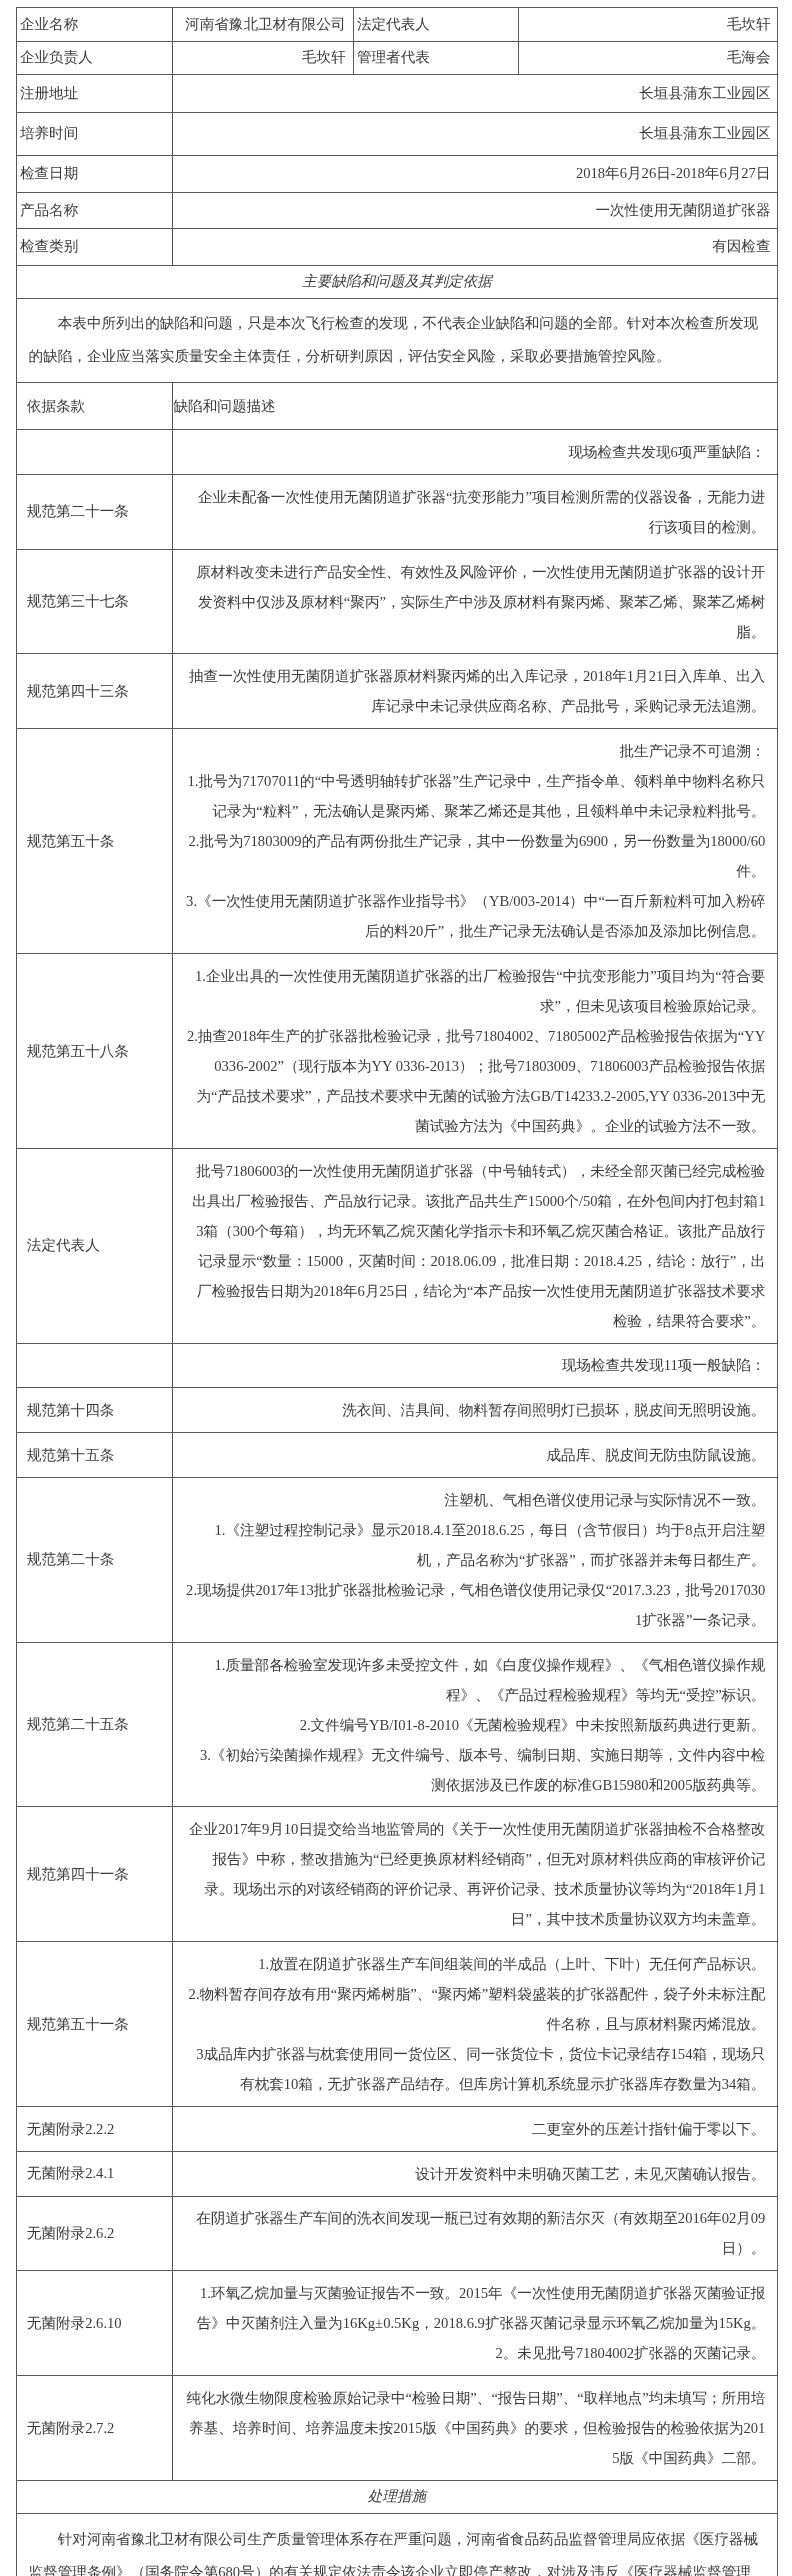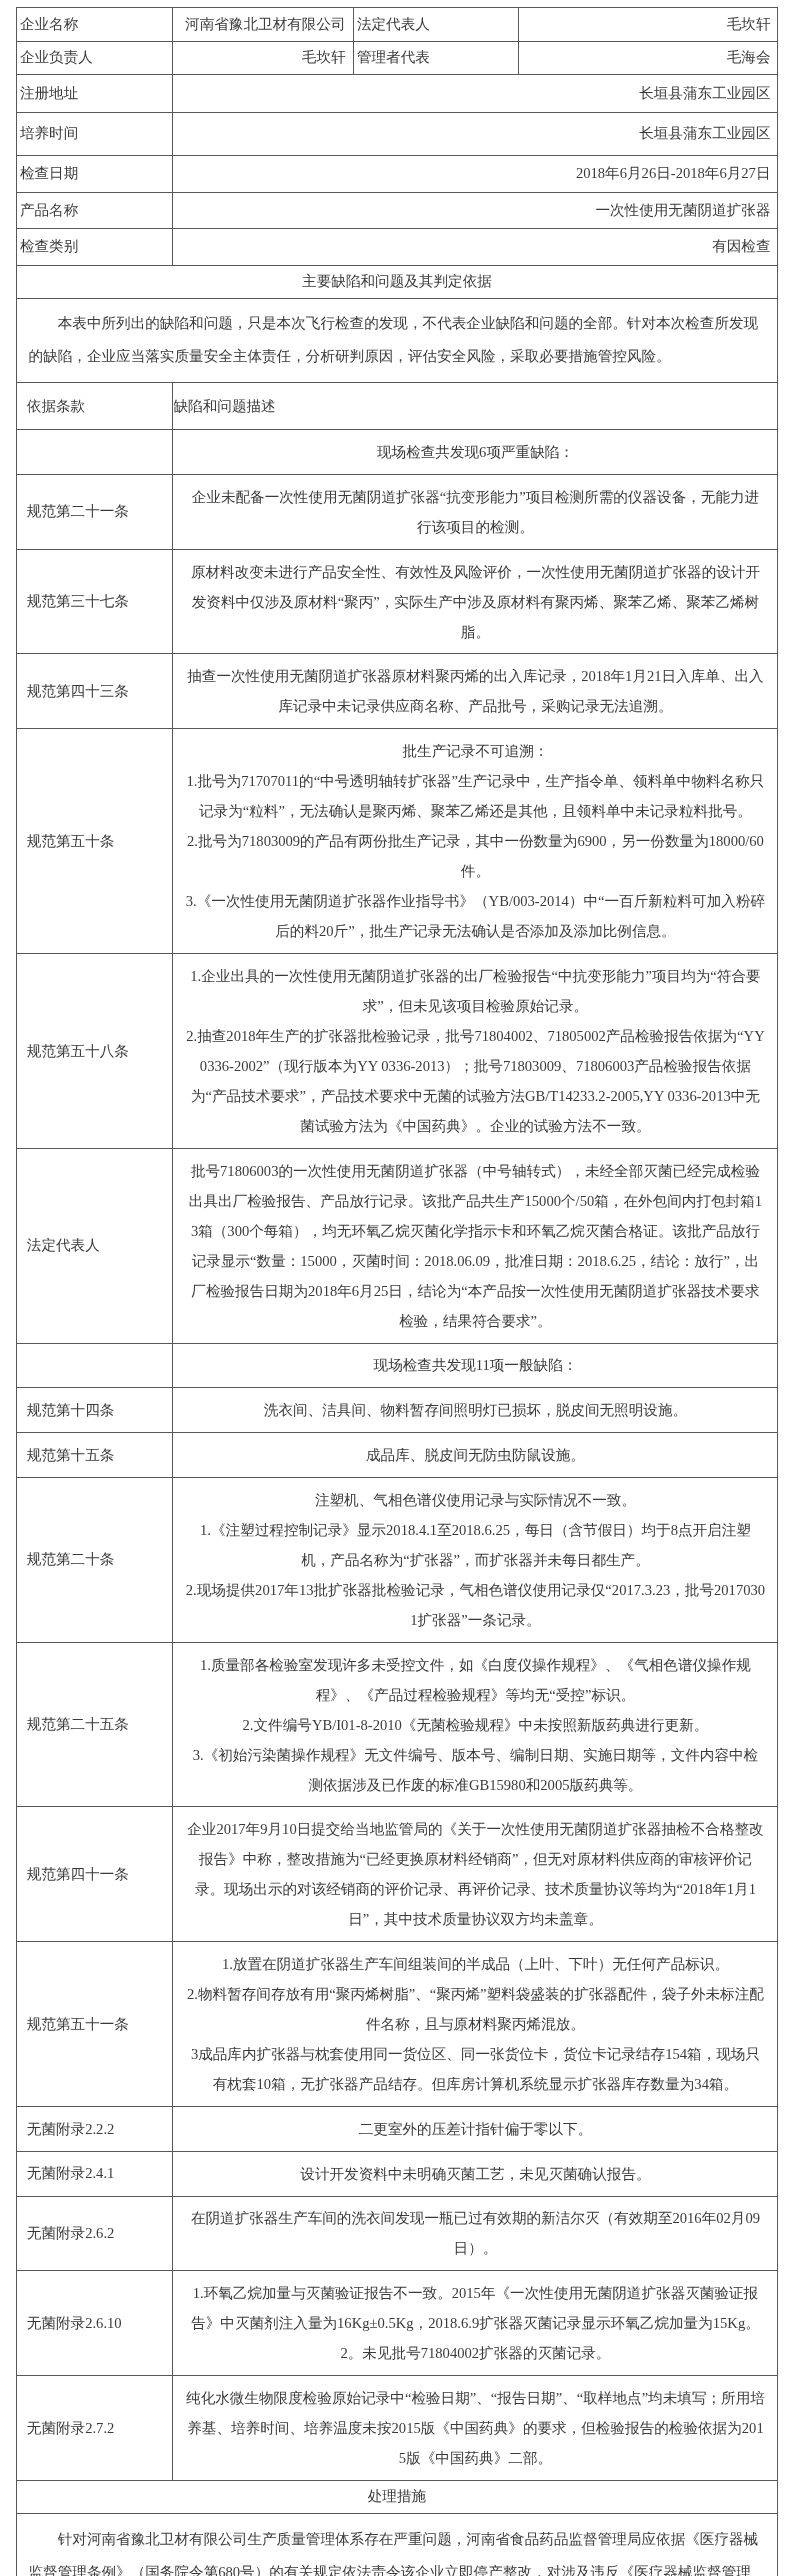--- a/index.html
+++ b/index.html
@@ -18,33 +18,33 @@
     font-size: 14.6px;
     word-break: break-all;
   }
   
   td.lbl { text-align: left; padding: 1.7px 3.4px; }
   td.val { text-align: right; padding: 1.7px 6.9px; }
   .hA { height: 34px; } .hB { height: 33px; } .hC { height: 38px; }
   .hD { height: 43px; } .hE { height: 37px; } .hF { height: 36px; }
   .hG { height: 39px; }
   
-  td.section-title { text-align: center; height: 33px; padding: 4px; }
+  td.section-title { text-align: center; height: 33px; padding: 4px; font-style: italic; }
   
   td.para-cell {
     text-align: left; padding: 8.6px 12px;
     line-height: 33px; text-indent: 2em;
   }
   
   tr.colhead td { height: 47px; text-align: left; margin-left: 48px; }
   td.cl-head { padding-left: 10.3px; }
   td.desc-head { }
   
   td.cl { text-align: left; padding: 6.9px 3.4px 6.9px 10.3px; line-height: 20.6px; }
-  td.desc { text-align: center; padding: 6.9px 12px 6.9px 13px; }
+  td.desc { text-align: right; padding: 6.9px 12px 6.9px 13px; }
   td.desc p { margin: 0; line-height: 30px; }
 </style>
 </head>
 <body>
 
 <div class="page">
   <table class="report">
     <colgroup>
       <col style="width:156px">
         <col style="width:181px">
@@ -134,21 +134,21 @@
         <tr>
           <td class="cl">规范第五十八条</td>
           <td colspan="3" class="desc">
             <p>1.企业出具的一次性使用无菌阴道扩张器的出厂检验报告“中抗变形能力”项目均为“符合要求”，但未见该项目检验原始记录。</p>
             <p>2.抽查2018年生产的扩张器批检验记录，批号71804002、71805002产品检验报告依据为“YY 0336-2002”（现行版本为YY 0336-2013）；批号71803009、71806003产品检验报告依据为“产品技术要求”，产品技术要求中无菌的试验方法GB/T14233.2-2005,YY 0336-2013中无菌试验方法为《中国药典》。企业的试验方法不一致。</p>
           </td>
         </tr>
         <tr>
           <td class="cl">法定代表人</td>
           <td colspan="3" class="desc">
-            <p>批号71806003的一次性使用无菌阴道扩张器（中号轴转式），未经全部灭菌已经完成检验出具出厂检验报告、产品放行记录。该批产品共生产15000个/50箱，在外包间内打包封箱13箱（300个每箱），均无环氧乙烷灭菌化学指示卡和环氧乙烷灭菌合格证。该批产品放行记录显示“数量：15000，灭菌时间：2018.06.09，批准日期：2018.6.25，结论：放行”，出厂检验报告日期为2018年6月25日，结论为“本产品按一次性使用无菌阴道扩张器技术要求检验，结果符合要求”。</p>
+            <p>批号71806003的一次性使用无菌阴道扩张器（中号轴转式），未经全部灭菌已经完成检验出具出厂检验报告、产品放行记录。该批产品共生产15000个/50箱，在外包间内打包封箱13箱（300个每箱），均无环氧乙烷灭菌化学指示卡和环氧乙烷灭菌合格证。该批产品放行记录显示“数量：15000，灭菌时间：2018.06.09，批准日期：2018.4.25，结论：放行”，出厂检验报告日期为2018年6月25日，结论为“本产品按一次性使用无菌阴道扩张器技术要求检验，结果符合要求”。</p>
           </td>
         </tr>
         <tr>
           <td class="cl"></td>
           <td colspan="3" class="desc">
             <p>现场检查共发现11项一般缺陷：</p>
           </td>
         </tr>
         <tr>
           <td class="cl">规范第十四条</td>

